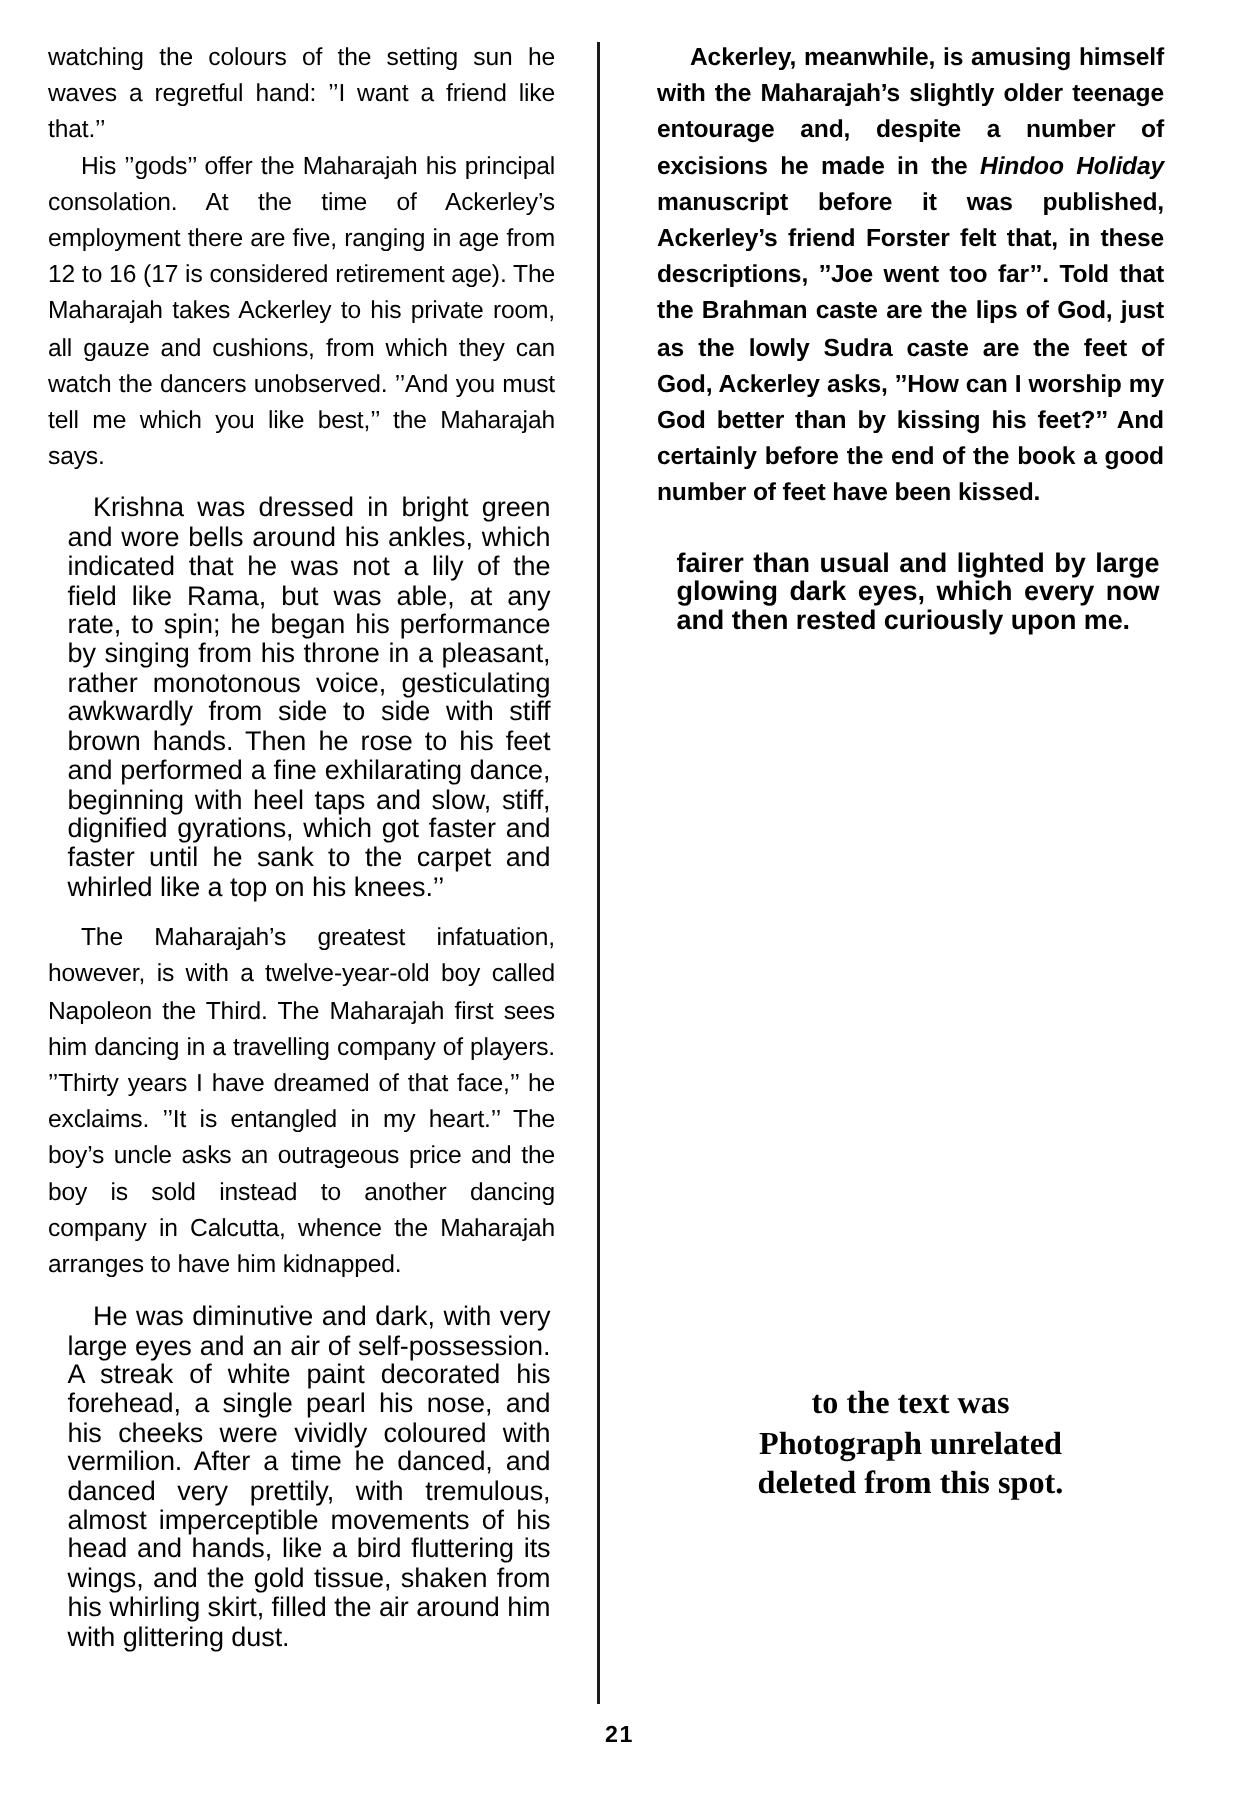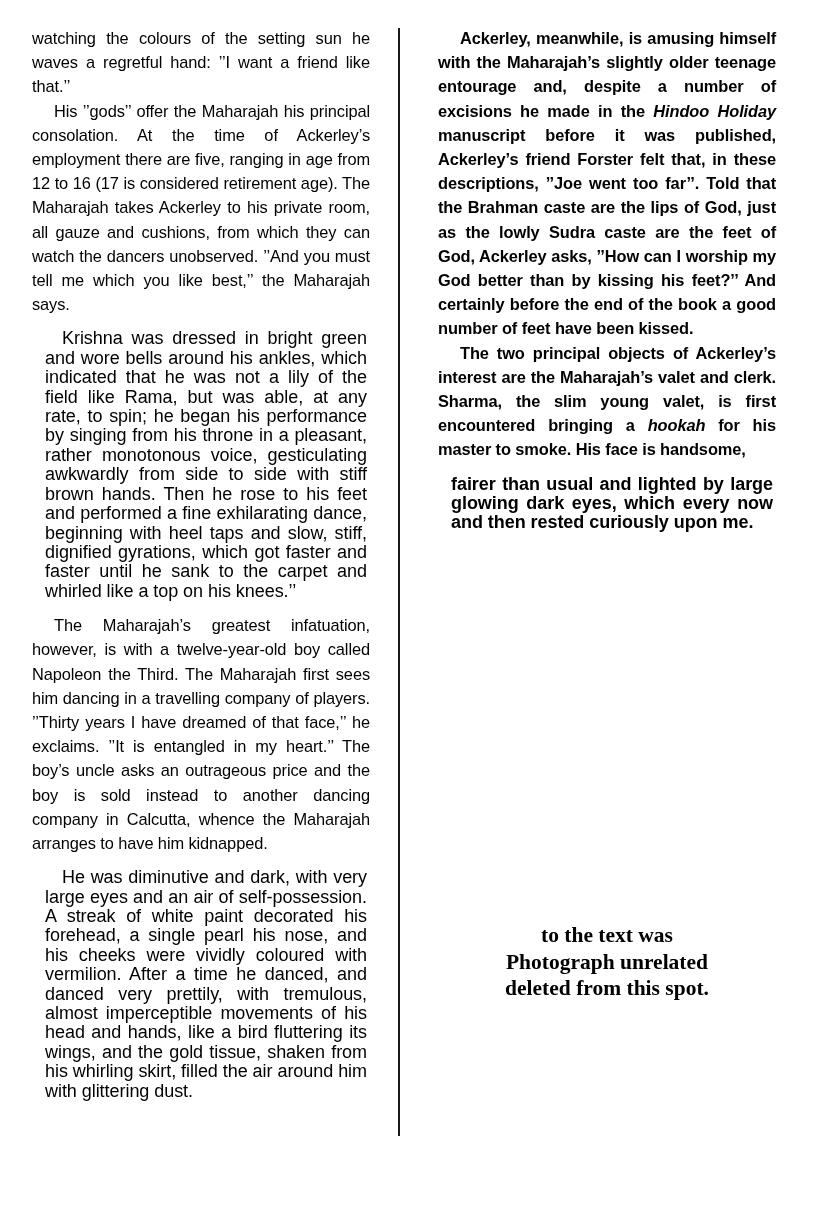--- a/index.html
+++ b/index.html
@@ -51,21 +51,21 @@
     padding-right: 3px;
   }
   .quote-block p {
     margin: 0;
     font-size: 18px;
     line-height: 19.4px;
     text-align: justify;
     text-indent: 17px;
     letter-spacing: -0.05px;
   }
-  .quote-block.tight { margin: 13px 0 13px 0; }
+  .quote-block.tight { margin: 25px 0 13px 0; }
   .quote-block p.no-indent { text-indent: 0; }
 
   .photo-note {
     position: absolute;
     left: 438px;
     top: 922px;
     width: 338px;
     text-align: center;
     font-family: "Liberation Serif", serif;
     font-weight: bold;
@@ -104,26 +104,26 @@
       <p>Krishna was dressed in bright green and wore bells around his ankles, which indicated that he was not a lily of the field like Rama, but was able, at any rate, to spin; he began his performance by singing from his throne in a pleasant, rather monotonous voice, gesticulating awkwardly from side to side with stiff brown hands. Then he rose to his feet and performed a fine exhilarating dance, beginning with heel taps and slow, stiff, dignified gyrations, which got faster and faster until he sank to the carpet and whirled like a top on his knees.’’</p>
     </div>
     <p class="body-par">The Maharajah’s greatest infatuation, however, is with a twelve-year-old boy called Napoleon the Third. The Maharajah first sees him dancing in a travelling company of players. ’’Thirty years I have dreamed of that face,’’ he exclaims. ’’It is entangled in my heart.’’ The boy’s uncle asks an outrageous price and the boy is sold instead to another dancing company in Calcutta, whence the Maharajah arranges to have him kidnapped.</p>
     <div class="quote-block">
       <p>He was diminutive and dark, with very large eyes and an air of self-possession. A streak of white paint decorated his forehead, a single pearl his nose, and his cheeks were vividly coloured with vermilion. After a time he danced, and danced very prettily, with tremulous, almost imperceptible movements of his head and hands, like a bird fluttering its wings, and the gold tissue, shaken from his whirling skirt, filled the air around him with glittering dust.</p>
     </div>
   </div>
 
   <div class="column column-right">
     <p class="body-par"><span>Ackerley, meanwhile, is amusing himself with the Maharajah’s slightly older teenage entourage and, despite a number of excisions he made in the </span><em class="title-italic">Hindoo Holiday</em><span> manuscript before it was published, Ackerley’s friend Forster felt that, in these descriptions, ’’Joe went too far’’. Told that the Brahman caste are the lips of God, just as the lowly Sudra caste are the feet of God, Ackerley asks, ’’How can I worship my God better than by kissing his feet?’’ And certainly before the end of the book a good number of feet have been kissed.</span></p>
-    <p class="body-par"><span>The two principal objects of Ackerley’s interest are the Maharajah’s valet and clerk. Sharma, the slim young valet, is first encountered bringing a </span><em class="title-italic">hookah</em><span> for his master to smoke. His face is handsome,</span></p>
     <div class="quote-block tight">
       <p class="no-indent">fairer than usual and lighted by large glowing dark eyes, which every now and then rested curiously upon me.</p>
     </div>
   </div>
 
   <div class="photo-note">
     <div>to the text was</div>
     <div>Photograph unrelated</div>
     <div>deleted from this spot.</div>
   </div>
 
+  <div class="page-number">21</div>
 
 </div>
 
 </body></html>

